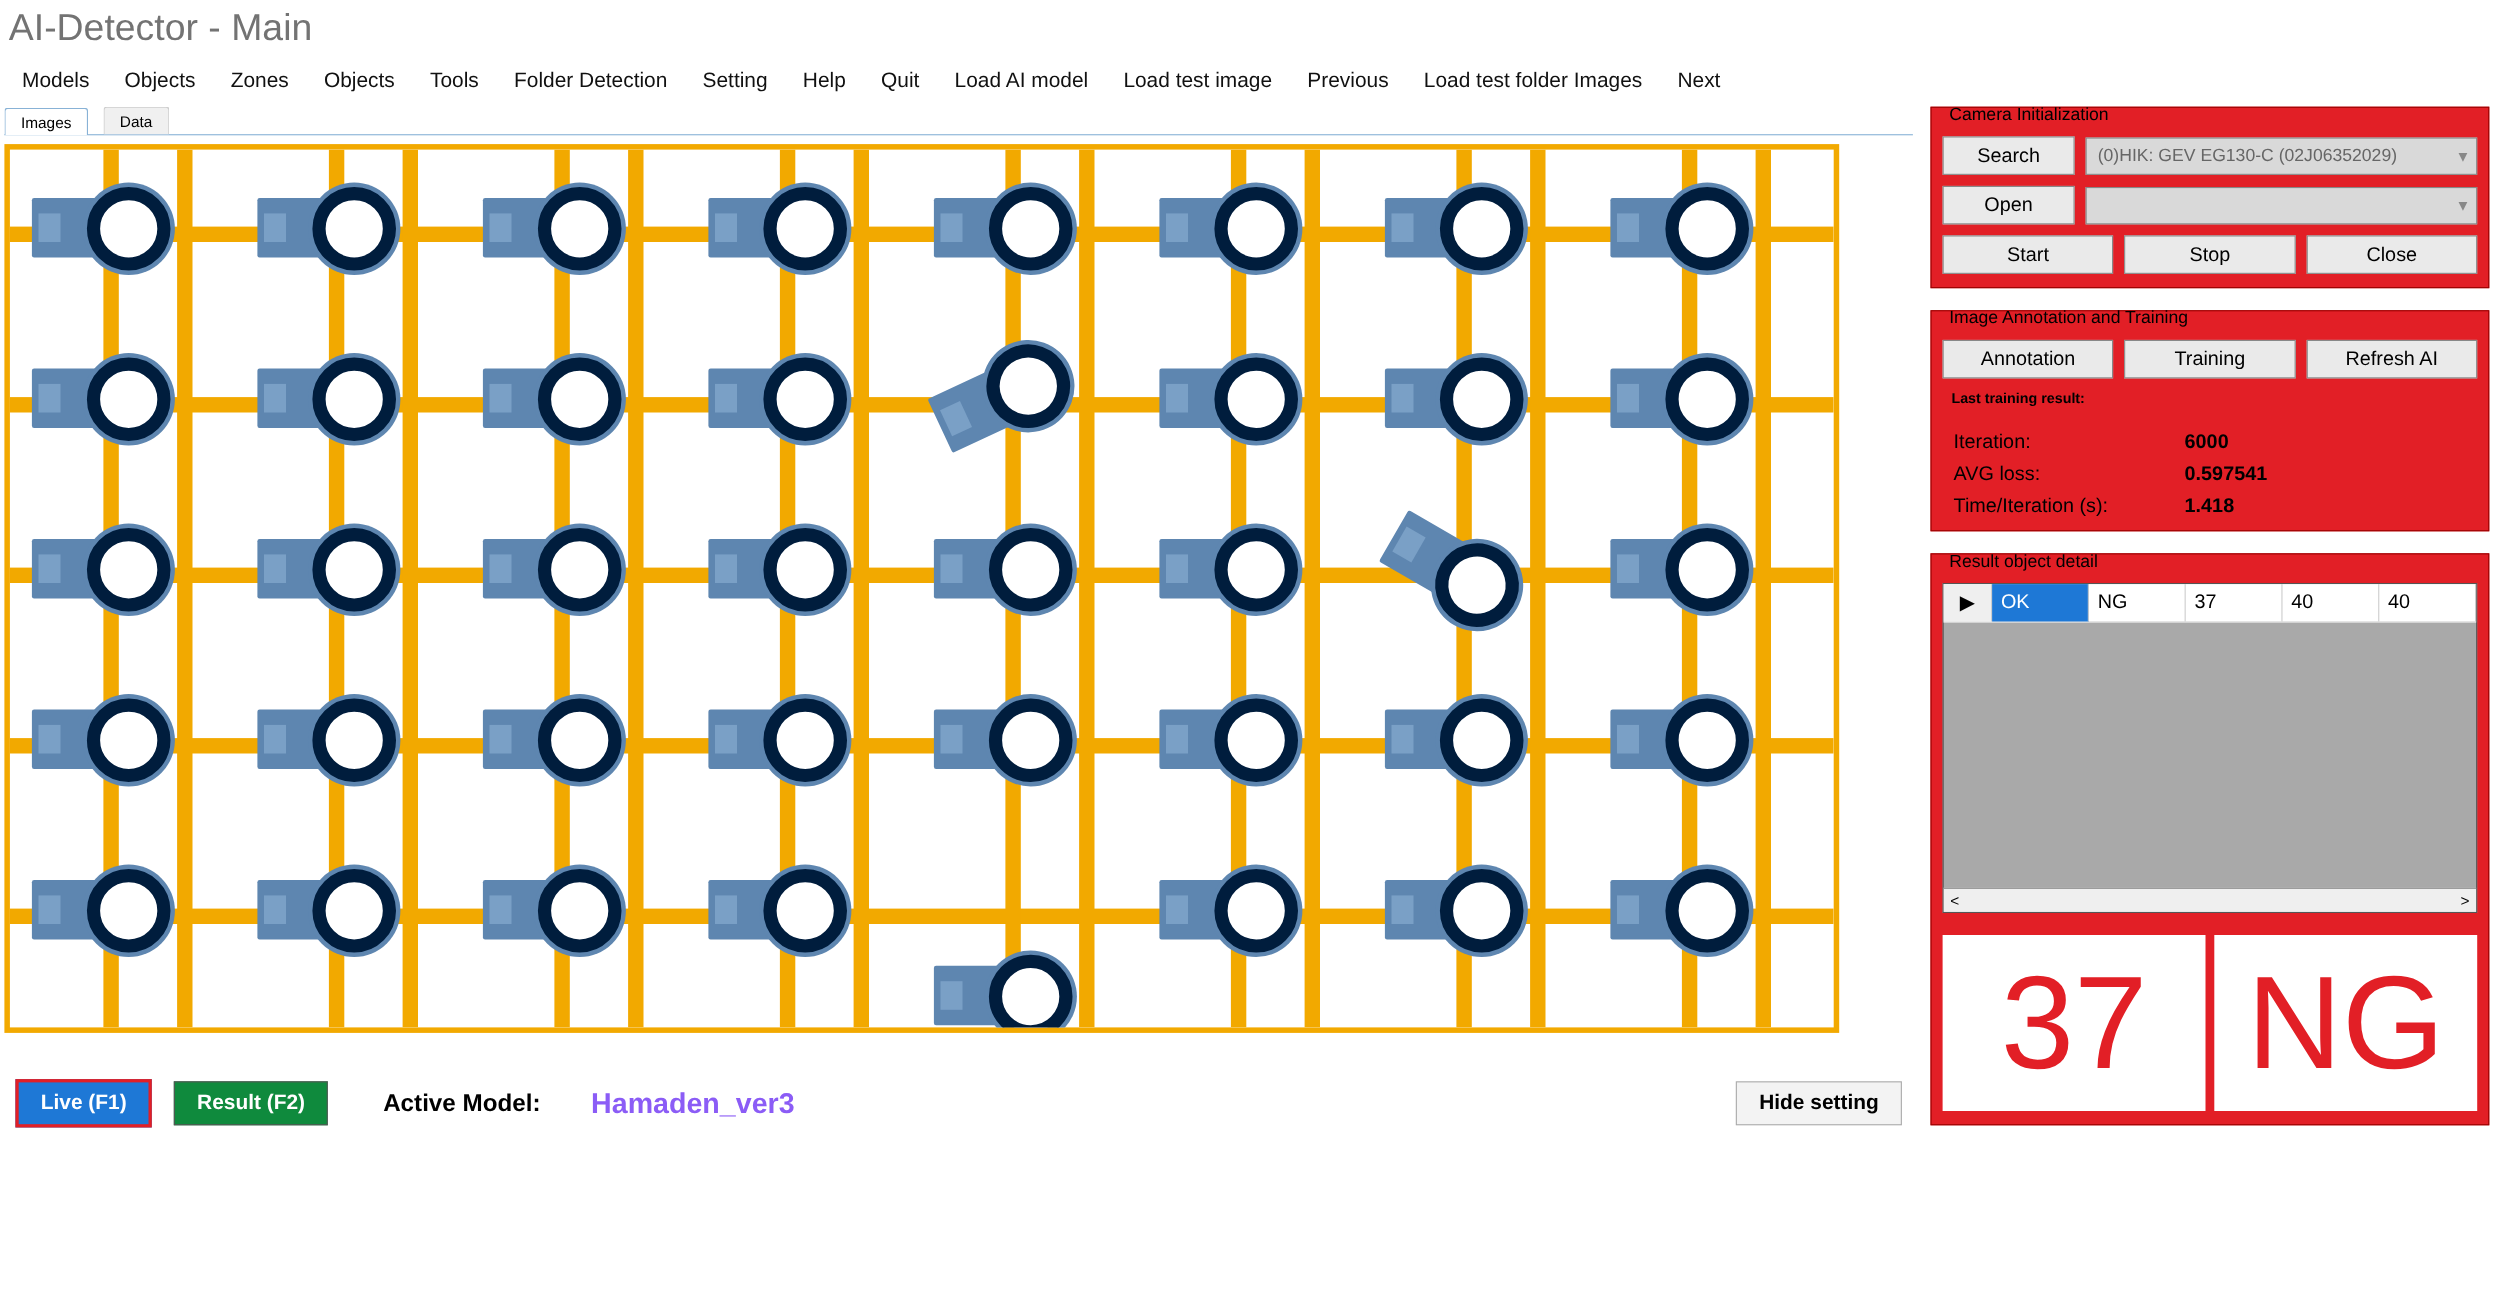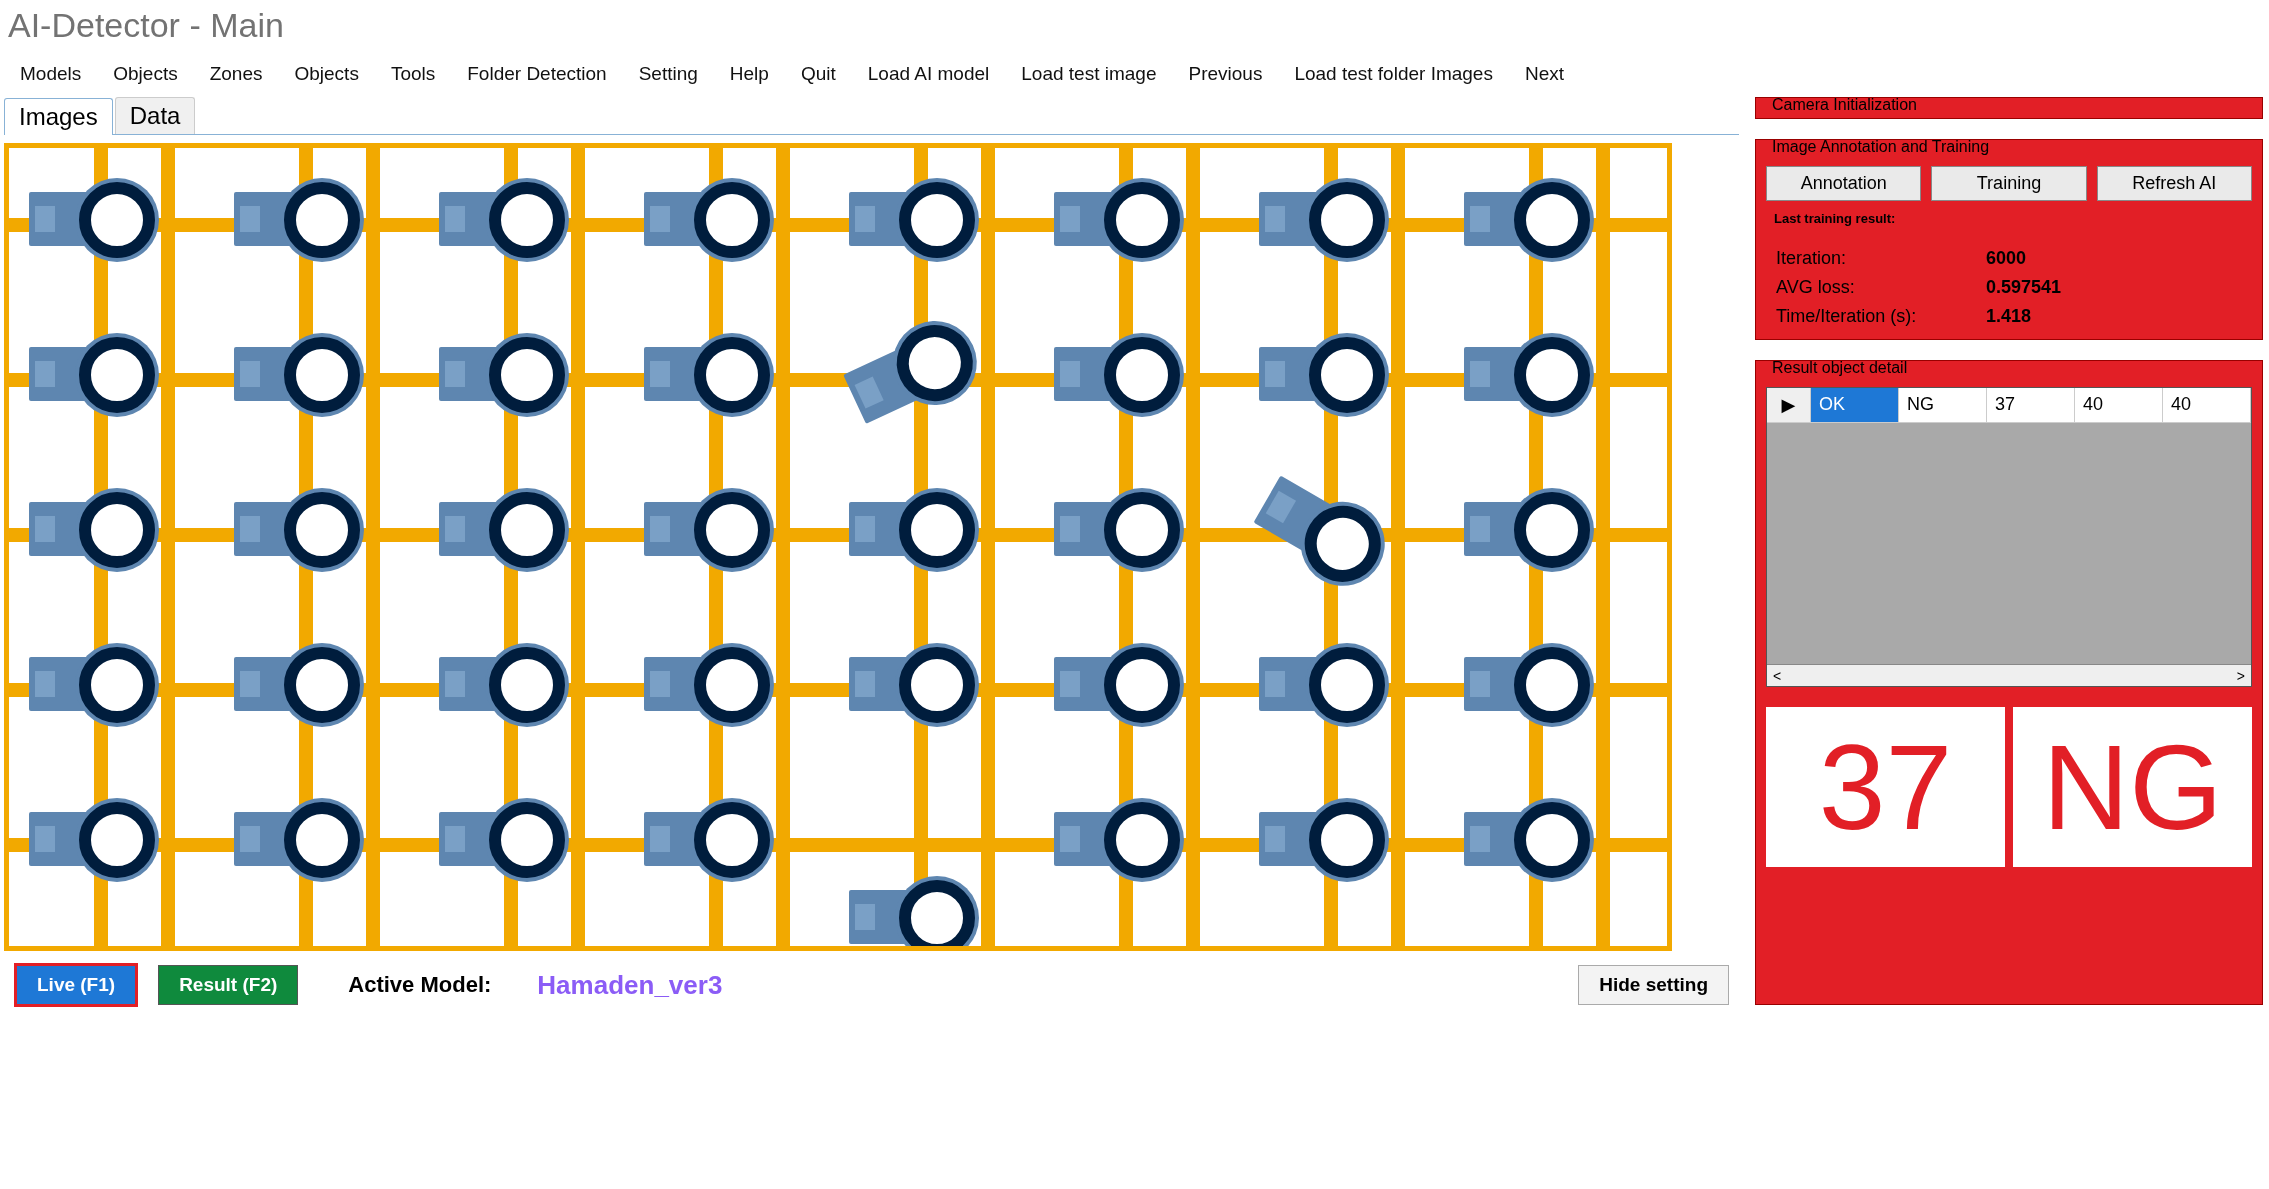--- a/index.html
+++ b/index.html
@@ -8,21 +8,21 @@
   .title { font-size: 34px; font-weight: 300; padding: 6px 8px 10px 8px; color: #737373; }
 
   .menubar { display: flex; gap: 0; padding: 2px 4px 6px 4px; background: #fff; }
   .menubar .mitem { padding: 6px 16px; font-size: 19px; color: #111; cursor: default; }
 
   .main { display: flex; width: 100%; }
   .left { flex: 1 1 auto; padding: 0 10px 0 4px; display: flex; flex-direction: column; }
   .right { width: 520px; padding: 0 6px 6px 6px; display: flex; flex-direction: column; gap: 20px; }
 
   .tabbar { display: flex; border-bottom: 1px solid #88b2d6; }
-  .tab { padding: 4px 14px; font-size: 24px; border: 1px solid #ccc; border-bottom: none; background: #f0f0f0; margin-right: 2px; border-radius: 3px 3px 0 0; }
+  .tab { padding: 4px 14px; font-size: 14px; border: 1px solid #ccc; border-bottom: none; background: #f0f0f0; margin-right: 14px; border-radius: 3px 3px 0 0; }
   .tab.active { background: #fff; border-color: #88b2d6; position: relative; top: 1px; }
 
   .image-view { margin-top: 8px; border: 5px solid #f2a900; background: #fff; position: relative; width: 1668px; height: 808px; overflow: hidden; }
 
   
   .hline, .vline { position: absolute; background: #f2a900; }
   .hline { height: 14px; left: 0; right: 0; }
   .vline { width: 14px; top: 0; bottom: 0; }
 
   .component { position: absolute; width: 120px; height: 70px; }
@@ -327,20 +327,35 @@
       <div class="active-model-label">Active Model:</div>
       <div class="active-model-value">Hamaden_ver3</div>
       <div class="btn btn-hide">Hide setting</div>
     </div>
   </div>
 
   <div class="right">
 
     <div class="panel">
       <div class="panel-title">Camera Initialization</div>
+      <div class="panel-inner">
+        <div class="row">
+          <div class="pbtn">Search</div>
+          <div class="cbox">(0)HIK: GEV EG130-C (02J06352029)</div>
+        </div>
+        <div class="row">
+          <div class="pbtn">Open</div>
+          <div class="cbox"></div>
+        </div>
+        <div class="row">
+          <div class="pbtn small">Start</div>
+          <div class="pbtn small">Stop</div>
+          <div class="pbtn small">Close</div>
+        </div>
+      </div>
     </div>
 
     <div class="panel">
       <div class="panel-title">Image Annotation and Training</div>
       <div class="panel-inner">
         <div class="row">
           <div class="pbtn small">Annotation</div>
           <div class="pbtn small">Training</div>
           <div class="pbtn small">Refresh AI</div>
         </div>

